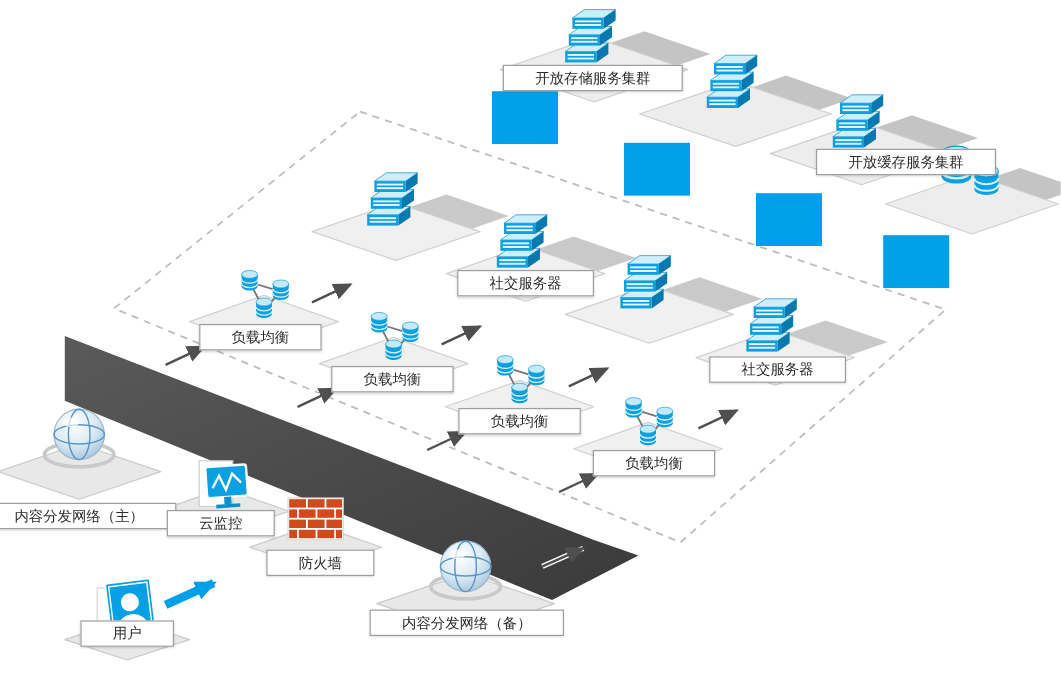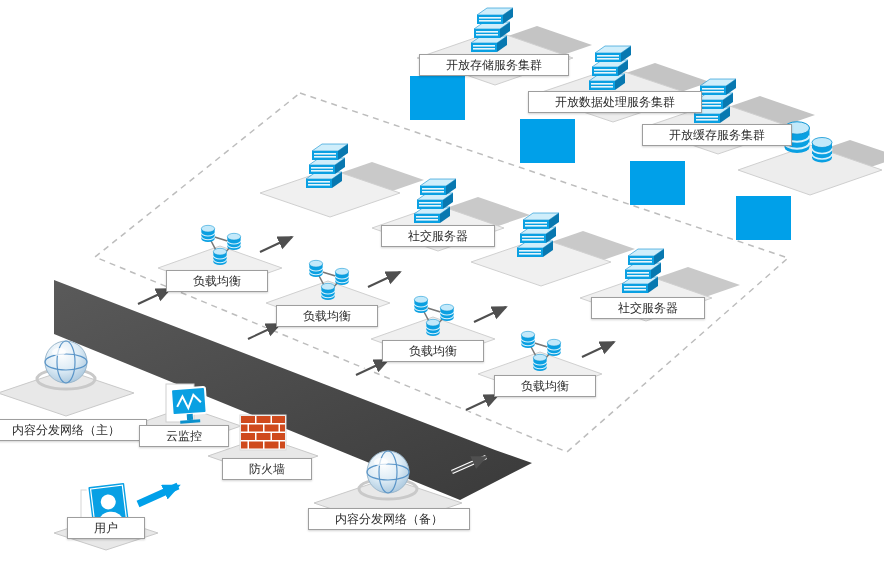--- a/index.html
+++ b/index.html
@@ -219,22 +219,21 @@
     <use href="#sym-lb" x="510" y="326" width="60" height="52"></use>
     <use href="#sym-globe" x="34" y="335" width="64" height="60"></use>
     <use href="#sym-monitor" x="164" y="382" width="48" height="46"></use>
     <use href="#sym-firewall" x="238" y="412" width="50" height="44"></use>
     <use href="#sym-globe" x="356" y="445" width="64" height="60"></use>
     <use href="#sym-user" x="78" y="480" width="56" height="56"></use>
   </g>
 </svg>
 
 <div class="lbl" style="left:494px;top:65px">开放存储服务集群</div>
-<div class="lbl" style="left:615px;top:102px">开放数据处理服务集群</div>
-<div class="lbl" style="left:717px;top:135px">开放缓存服务集群</div>
+<div class="lbl" style="left:755px;top:135px">开放缓存服务集群</div>
 
 <div class="lbl" style="left:438px;top:236px">社交服务器</div>
 <div class="lbl" style="left:648px;top:308px">社交服务器</div>
 
 <div class="lbl" style="left:217px;top:281px">负载均衡</div>
 <div class="lbl" style="left:327px;top:316px">负载均衡</div>
 <div class="lbl" style="left:433px;top:351px">负载均衡</div>
 <div class="lbl" style="left:545px;top:386px">负载均衡</div>
 
 <div class="lbl" style="left:66px;top:430px">内容分发网络（主）</div>

